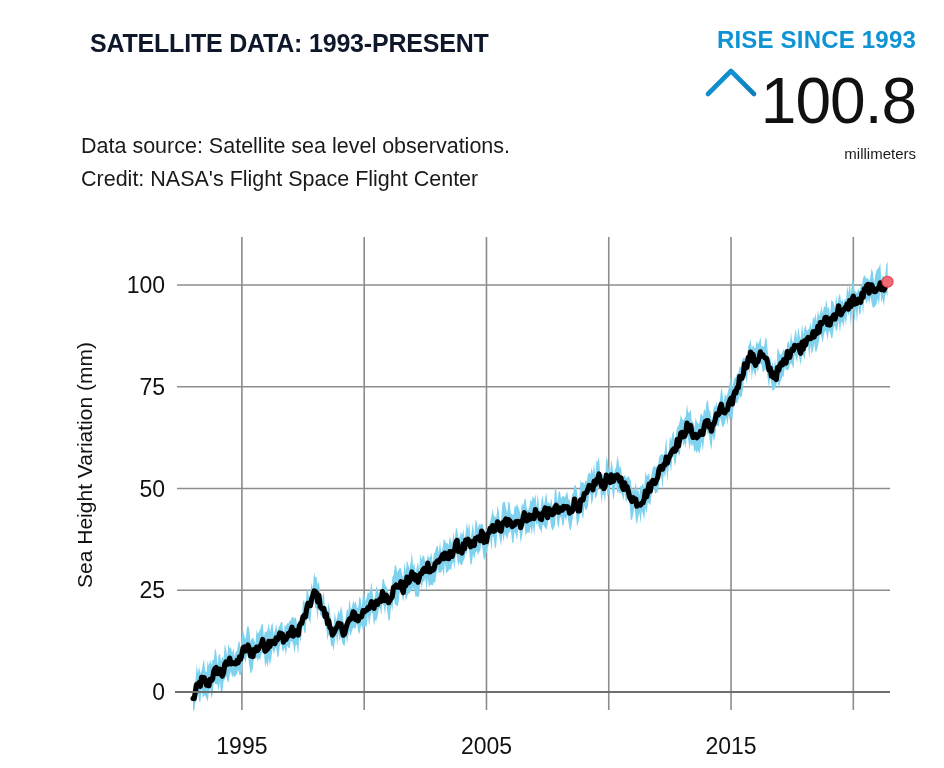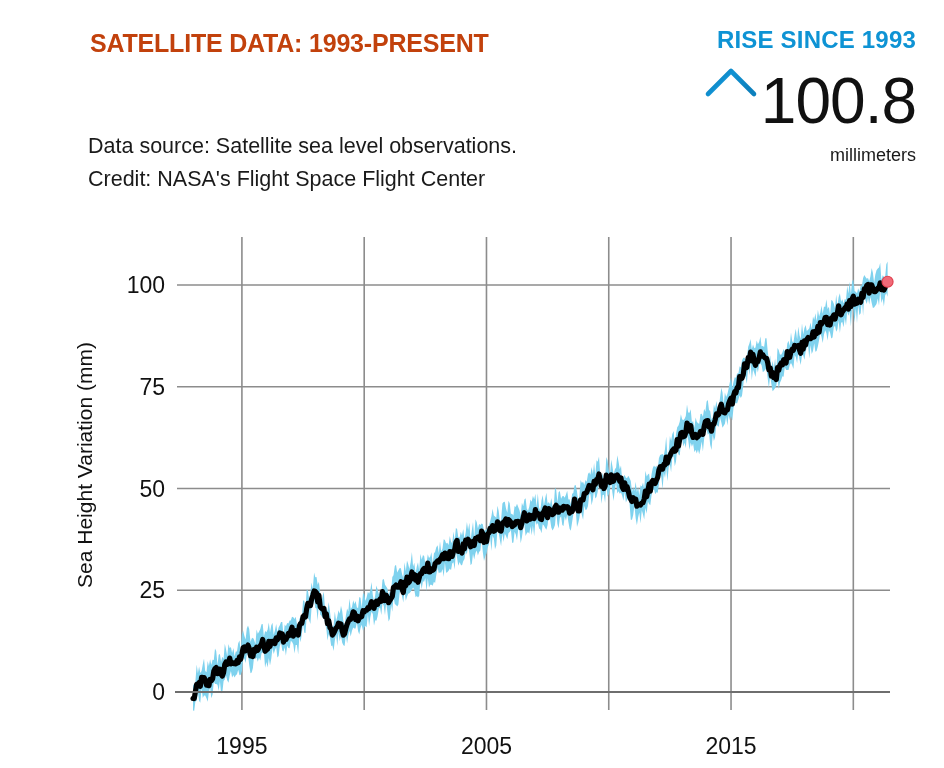--- a/index.html
+++ b/index.html
@@ -16,27 +16,27 @@
   .header { position: absolute; left: 0; top: 0; width: 944px; height: 215px; }
 
   .title {
     position: absolute;
     left: 90px; top: 28px;
     width: 400px;
     font-size: 25px;
     font-weight: bold;
     line-height: 1.22;
     letter-spacing: -0.2px;
-    color: #c2410c;
+    color: #0f172a;
     text-transform: uppercase;
   }
 
   .source-block {
     position: absolute;
-    left: 88px; top: 130px;
+    left: 81px; top: 130px;
     width: 560px;
     font-size: 21.5px;
     line-height: 1.52;
     color: #1a1a1a;
   }
   .source-line { white-space: nowrap; }
 
   
   .stat { position: absolute; right: 28px; top: 28px; width: 300px; text-align: right; }
   .stat-label {
@@ -56,21 +56,21 @@
   }
   .arrow-icon { width: 56px; height: 74px; display: block; flex: none; margin-right: 2px; }
   .stat-value {
     font-size: 64px;
     line-height: 0.95;
     color: #111;
     font-weight: 400;
     letter-spacing: -1px;
   }
   .stat-unit {
-    font-size: 18px;
+    font-size: 15px;
     color: #1a1a1a;
     margin-top: 6px;
     line-height: 1;
   }
 
   
   .chart-wrap { position: absolute; left: 0; top: 215px; width: 944px; height: 553px; }
   .chart-svg { display: block; width: 944px; height: 553px; }
 
   .axis-title {

